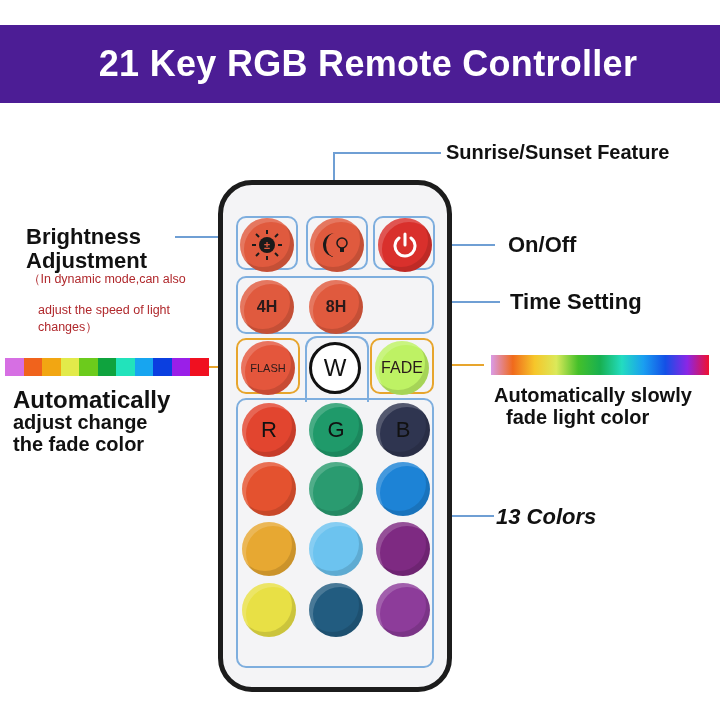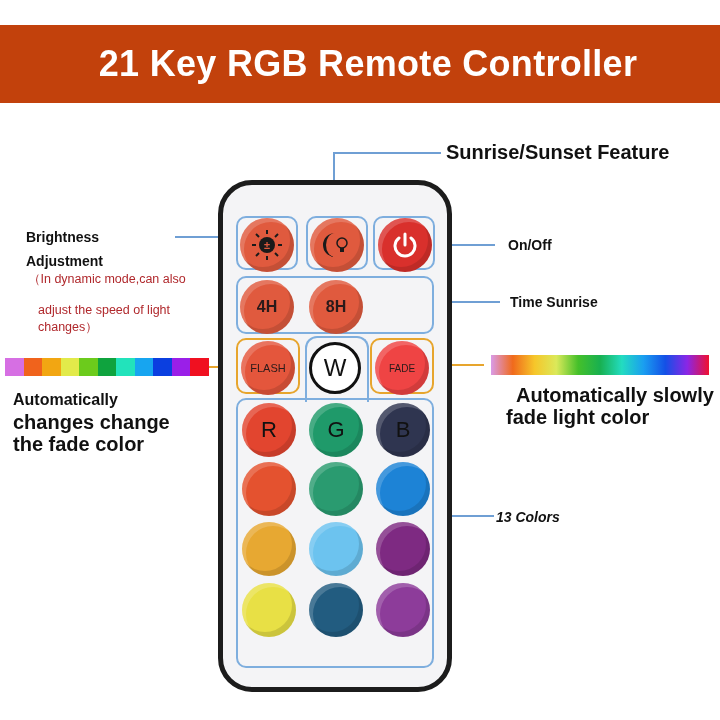--- a/index.html
+++ b/index.html
@@ -1,26 +1,26 @@
 <!DOCTYPE html>
 <html><head>
 <meta charset="utf-8">
 <style>
   html,body{margin:0;padding:0;}
   body{width:720px;height:720px;background:#ffffff;position:relative;overflow:hidden;font-family:"Liberation Sans",sans-serif;}
-  .banner{position:absolute;left:0;top:25px;width:720px;height:78px;background:#c2410c;display:flex;align-items:center;justify-content:center;}
+  .banner{position:absolute;left:0;top:25px;width:720px;height:78px;background:#4c1d95;display:flex;align-items:center;justify-content:center;}
   .banner-title{color:#fff;font-weight:bold;font-size:36px;letter-spacing:0.3px;padding-left:16px;}
   .remote{position:absolute;left:218px;top:180px;width:234px;height:512px;background:#f4f4f6;border:5px solid #1c1c1c;border-radius:34px;box-sizing:border-box;}
   .grp{position:absolute;border:2px solid #7eaede;border-radius:10px;box-sizing:border-box;}
   .grp.orange{border-color:#e7a52d;}
   .btn{position:absolute;width:54px;height:54px;border-radius:50%;display:flex;align-items:center;justify-content:center;box-sizing:border-box;font-weight:bold;color:#2a1a1a;}
   .btn.small-text{font-size:16px;}
   .btn.letter{font-size:22px;font-weight:normal;color:#111;}
   .btn.shade{box-shadow:inset -4px -5px 0 rgba(0,0,0,0.12), inset 4px 4px 0 rgba(255,255,255,0.18);}
-  .lbl{position:absolute;color:#111;font-weight:bold;font-size:14px;line-height:24px;white-space:nowrap;}
+  .lbl{position:absolute;color:#111;font-weight:bold;font-size:22px;line-height:24px;white-space:nowrap;}
   .note{position:absolute;color:#b0282c;font-size:12.5px;line-height:16px;}
   .line{position:absolute;background:#6f9fd4;}
   .line.orange{background:#e7a52d;}
   .strip{position:absolute;display:flex;height:18px;}
   .strip span{flex:1;}
   .grad{position:absolute;height:20px;}
 </style>
 </head>
 <body>
 
@@ -35,43 +35,43 @@
 <div class="lbl" style="left:26px;top:225px;">Brightness</div>
 <div class="lbl" style="left:26px;top:249px;">Adjustment</div>
 <div class="note" style="left:28px;top:271px;">（In dynamic mode,can also</div>
 <div class="note" style="left:38px;top:302px;">adjust the speed of light</div>
 <div class="note" style="left:38px;top:319px;">changes）</div>
 <div class="line" style="left:175px;top:236px;width:65px;height:2px;"></div>
 
 <div class="line" style="left:435px;top:244px;width:60px;height:2px;"></div>
 <div class="lbl" style="left:508px;top:233px;text-align:center;">On/Off</div>
 <div class="line" style="left:435px;top:301px;width:65px;height:2px;"></div>
-<div class="lbl" style="left:510px;top:290px;">Time Sunrise</div>
+<div class="lbl" style="left:510px;top:290px;">Time Setting</div>
 
 <div class="strip" style="left:5px;top:358px;width:204px;">
   <span style="background:#d66fe3"></span>
   <span style="background:#f0631c"></span>
   <span style="background:#f2a612"></span>
   <span style="background:#e2ea4a"></span>
   <span style="background:#6ccb1c"></span>
   <span style="background:#0fa33e"></span>
   <span style="background:#22e3bb"></span>
   <span style="background:#17a5f0"></span>
   <span style="background:#0b3fe0"></span>
   <span style="background:#9a1fe8"></span>
   <span style="background:#f01020"></span>
 </div>
 <div class="line orange" style="left:209px;top:366px;width:32px;height:2px;"></div>
-<div class="lbl" style="left:13px;top:388px;font-size:16px;">Automatically</div>
-<div class="lbl" style="left:13px;top:410px;font-size:20px;">changes change</div>
+<div class="lbl" style="left:13px;top:388px;font-size:24px;">Automatically</div>
+<div class="lbl" style="left:13px;top:410px;font-size:20px;">adjust change</div>
 <div class="lbl" style="left:13px;top:432px;font-size:20px;">the fade color</div>
 
 <div class="line orange" style="left:434px;top:364px;width:50px;height:2px;"></div>
 <div class="grad" style="left:491px;top:355px;width:218px;background:linear-gradient(to right,#d99be8,#f06a1c,#f6c62a,#dbe95a,#45c02a,#18b050,#23dcc0,#1a9ef0,#1450e6,#8a26e6,#f01030);"></div>
-<div class="lbl" style="left:516px;top:383px;font-size:20px;">Automatically slowly</div>
+<div class="lbl" style="left:494px;top:383px;font-size:20px;">Automatically slowly</div>
 <div class="lbl" style="left:506px;top:405px;font-size:20px;">fade light color</div>
 
 <div class="line" style="left:432px;top:515px;width:62px;height:2px;"></div>
 <div class="lbl" style="left:496px;top:505px;font-style:italic;">13 Colors</div>
 
 <div class="remote">
 
   <div class="grp" style="left:13px;top:31px;width:62px;height:54px;"></div>
   <div class="grp" style="left:83px;top:31px;width:62px;height:54px;"></div>
   <div class="grp" style="left:150px;top:31px;width:62px;height:54px;"></div>
@@ -109,21 +109,21 @@
       <path d="M9 8 A10 10 0 1 0 21 8" fill="none" stroke="#fff" stroke-width="3" stroke-linecap="round"></path>
       <line x1="15" y1="4" x2="15" y2="15" stroke="#fff" stroke-width="3" stroke-linecap="round"></line>
     </svg>
   </div>
 
   <div class="btn shade small-text" style="left:17px;top:95px;background:#e05a3e;">4H</div>
   <div class="btn shade small-text" style="left:86px;top:95px;background:#e05a3e;">8H</div>
 
   <div class="btn shade" style="left:18px;top:156px;background:#e4563c;font-size:11px;font-weight:normal;">FLASH</div>
   <div class="btn" style="left:86px;top:157px;background:#fff;border:3px solid #111;font-size:24px;font-weight:normal;color:#111;width:52px;height:52px;">W</div>
-  <div class="btn shade" style="left:152px;top:156px;background:#ef4444;font-size:10px;font-weight:normal;">FADE</div>
+  <div class="btn shade" style="left:152px;top:156px;background:#bef264;font-size:16px;font-weight:normal;">FADE</div>
 
   <div class="btn shade letter" style="left:19px;top:218px;background:#e2452f;">R</div>
   <div class="btn shade letter" style="left:86px;top:218px;background:#1f9a6a;">G</div>
   <div class="btn shade letter" style="left:153px;top:218px;background:#2f3550;">B</div>
 
   <div class="btn shade" style="left:19px;top:277px;background:#e4522f;"></div>
   <div class="btn shade" style="left:86px;top:277px;background:#2a9b70;"></div>
   <div class="btn shade" style="left:153px;top:277px;background:#1d83d6;"></div>
 
   <div class="btn shade" style="left:19px;top:337px;background:#e7a832;"></div>

